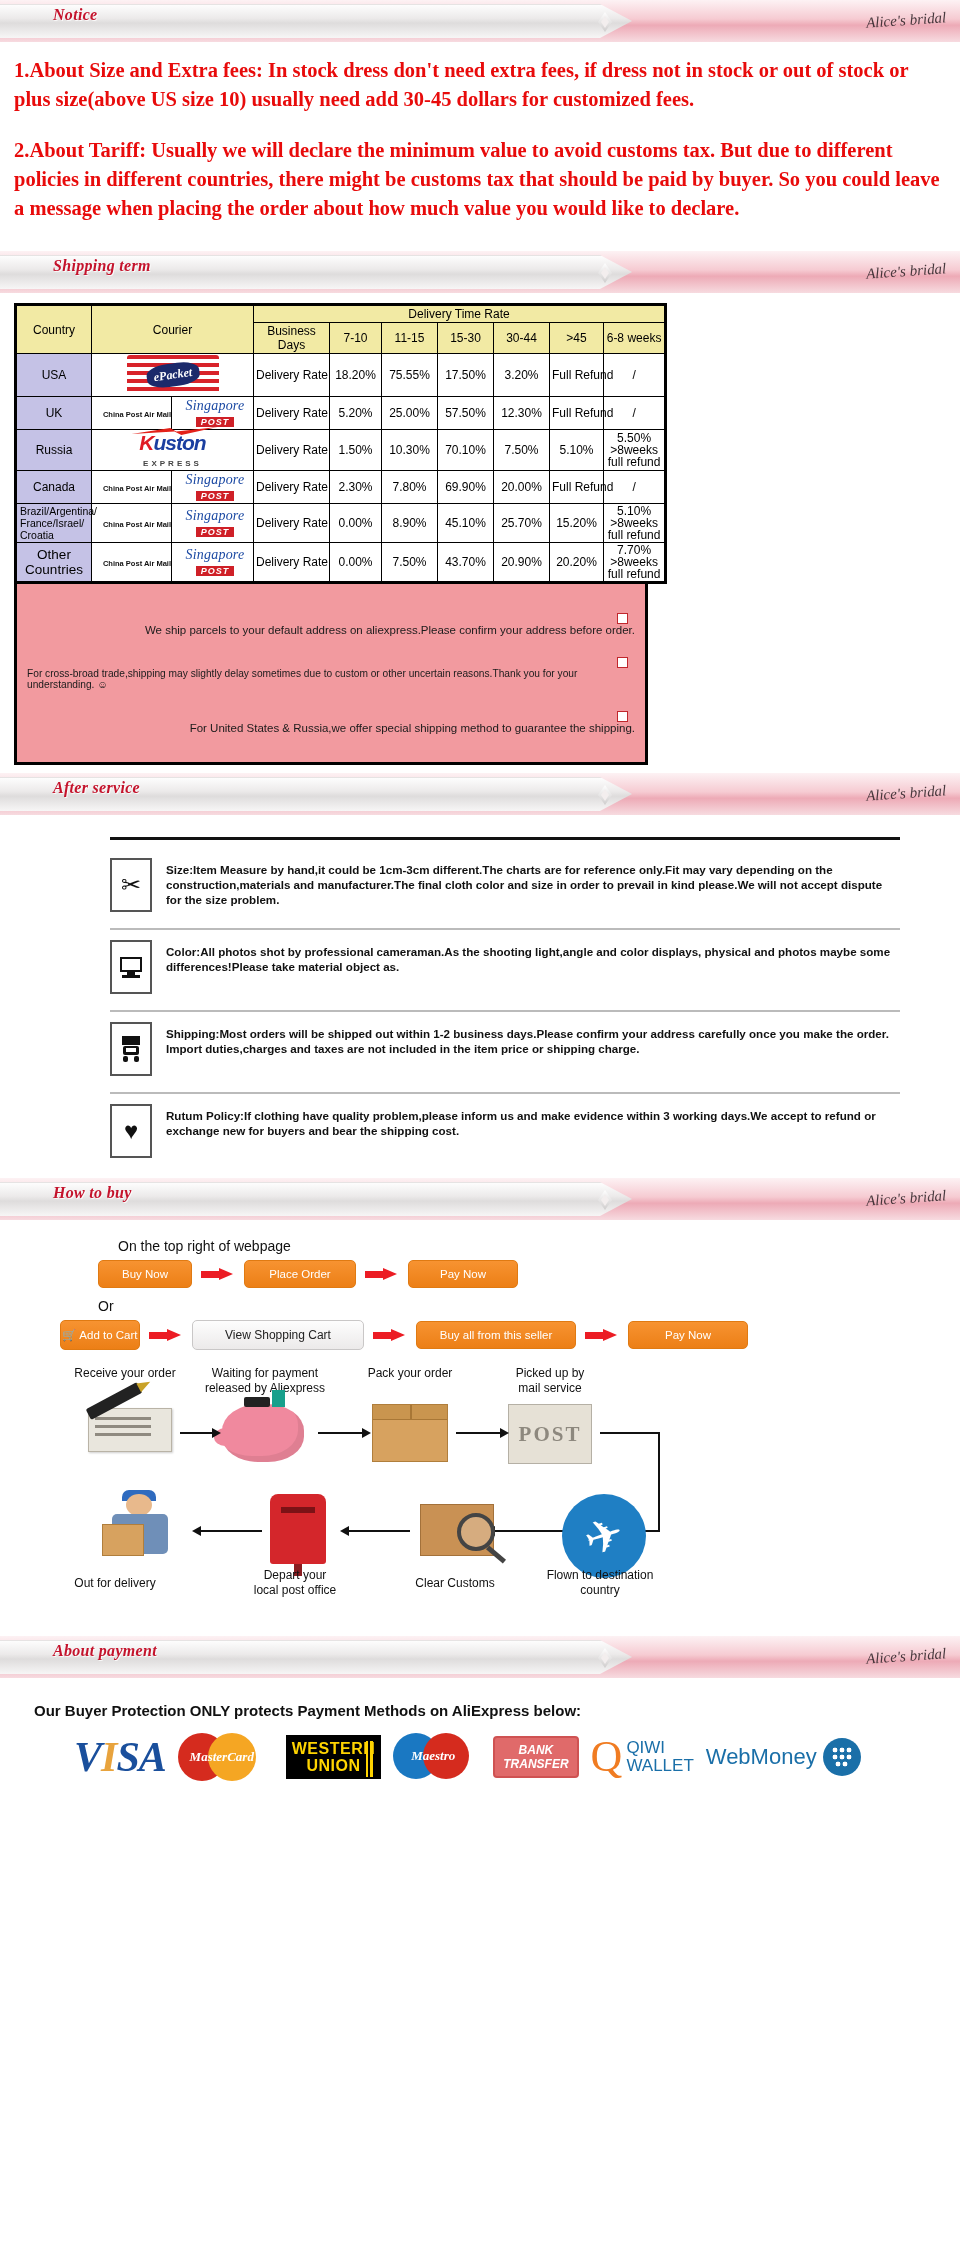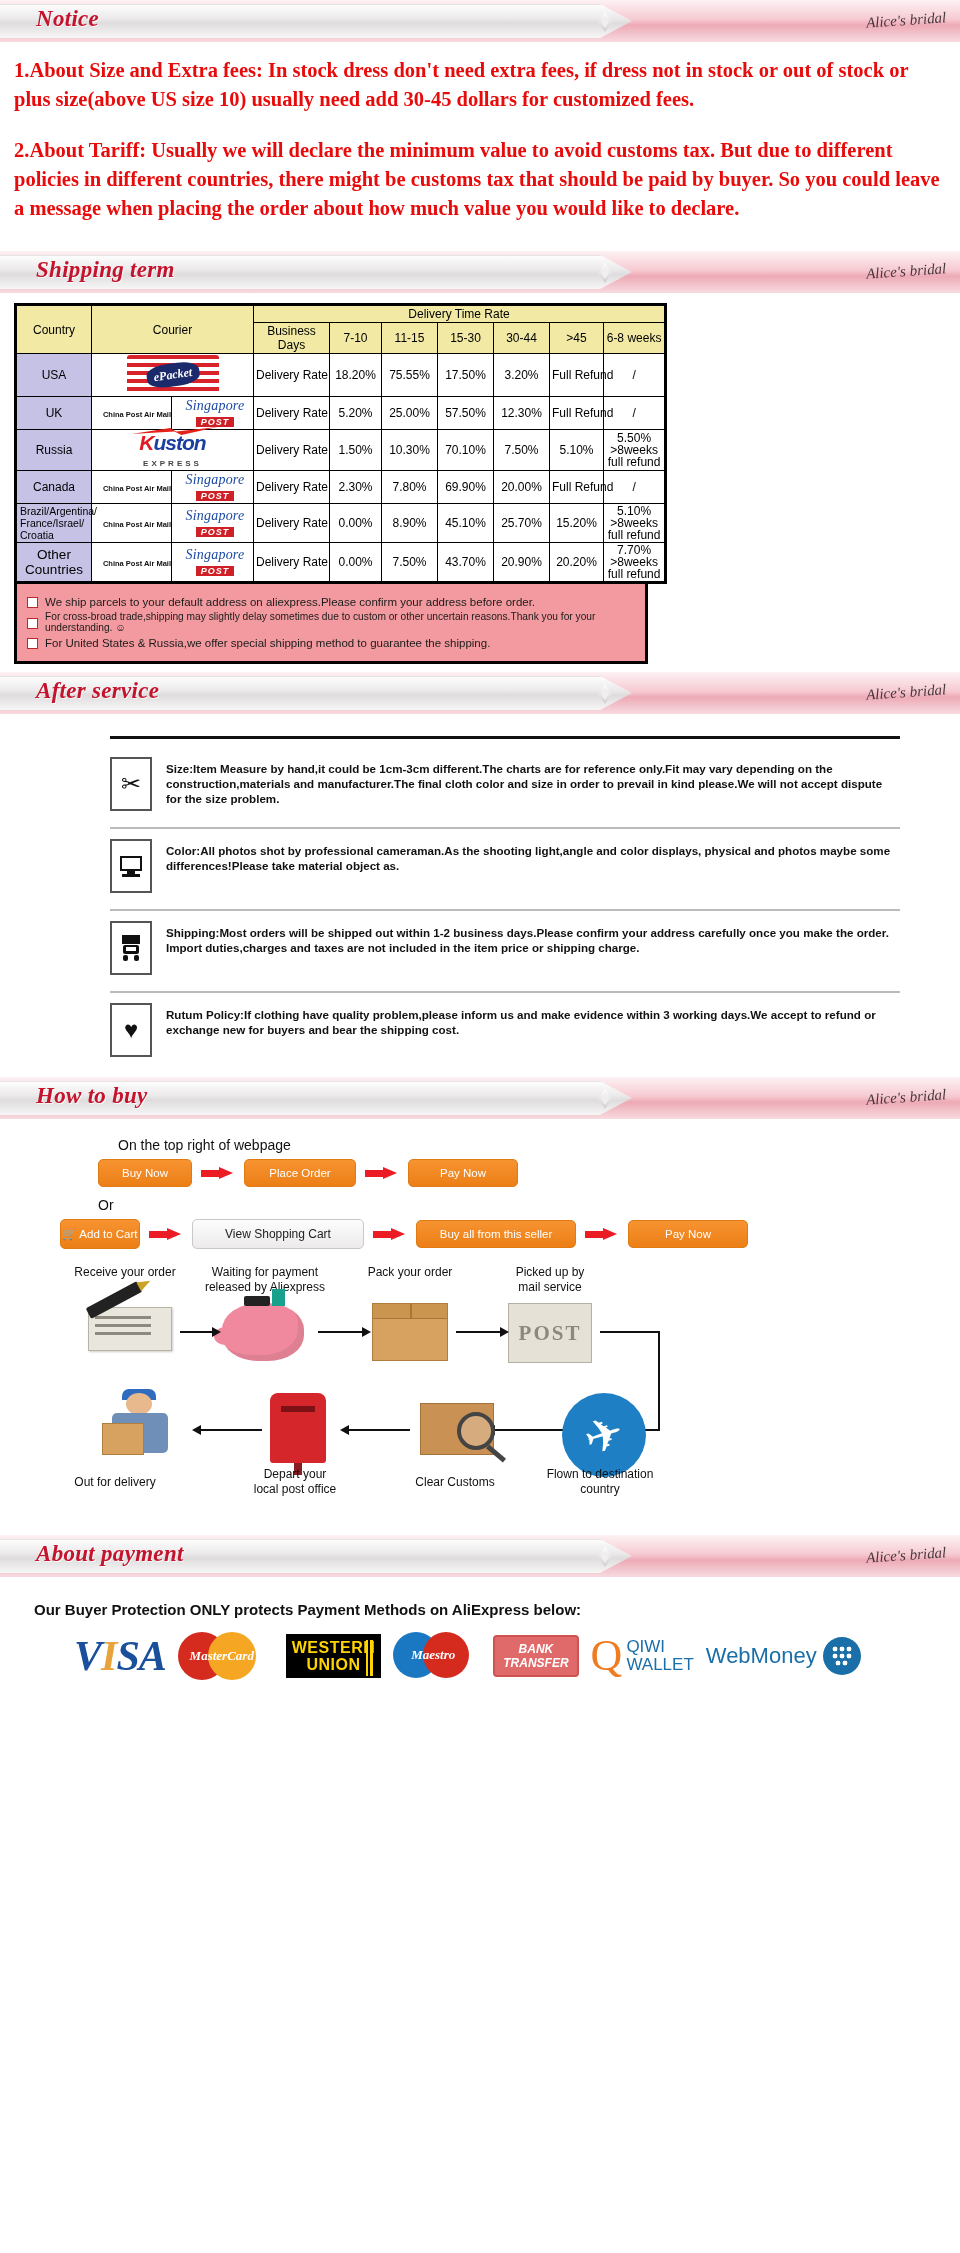--- a/index.html
+++ b/index.html
@@ -27,23 +27,23 @@
     position:absolute; left:598px; top:12px; width:14px; height:20px;
     background:linear-gradient(to bottom,#ffffff,#cfcdcd);
     clip-path: polygon(50% 0, 100% 50%, 50% 100%, 0 50%);
     border:0;
   }
   .banner .notch:after{
     content:""; position:absolute; left:3px; top:4px; width:8px; height:12px;
     background:#f3eeee; clip-path: polygon(50% 0, 100% 50%, 50% 100%, 0 50%);
   }
   .banner .title{
-    position:absolute; left:36px; top:6px;
+    position:absolute; left:53px; top:6px;
     font-family:"Liberation Serif", serif;
-    font-style:italic; font-weight:bold; font-size:23px;
+    font-style:italic; font-weight:bold; font-size:16px;
     color:#c4132c; letter-spacing:.3px;
     text-shadow:1px 1px 0 rgba(255,255,255,.8);
   }
   .banner .brand{
     position:absolute; right:14px; top:12px;
     font-family:"Liberation Serif", serif;
     font-style:italic; font-size:15px; color:#2a2024;
     transform:rotate(-4deg); opacity:.85;
   }
 
@@ -116,21 +116,21 @@
     position:absolute; left:18px; top:-4px; width:86px; height:10px;
     background:#e32119;
     clip-path:polygon(0 70%, 45% 10%, 52% 45%, 100% 0, 58% 80%, 50% 45%);
   }
 
   
   .pinknotes{
     width:634px; margin:0 0 0 0; background:#f29a9f;
     border:3px solid #000; border-top:none; padding:8px 10px 9px 10px;
   }
-  .pinknotes .row{ display:flex; align-items:center; margin:3px 0; }
+  .pinknotes .row{ display:flex; align-items:flex-end; margin:19px 0;flex-direction:column; }
   .pinknotes .cb{
     width:11px; height:11px; border:1.5px solid #c0272d; background:#fff;
     margin:2px 7px 0 0; flex:none;
   }
   .pinknotes .t1{ font-size:11.5px; color:#1b1b1b; }
   .pinknotes .t2{ font-size:10.2px; color:#1b1b1b; }
 
   
   .afters{ padding:16px 60px 10px 110px; }
   .afters .toprule{ height:3px; background:#111; margin:6px 0 14px 0; }

